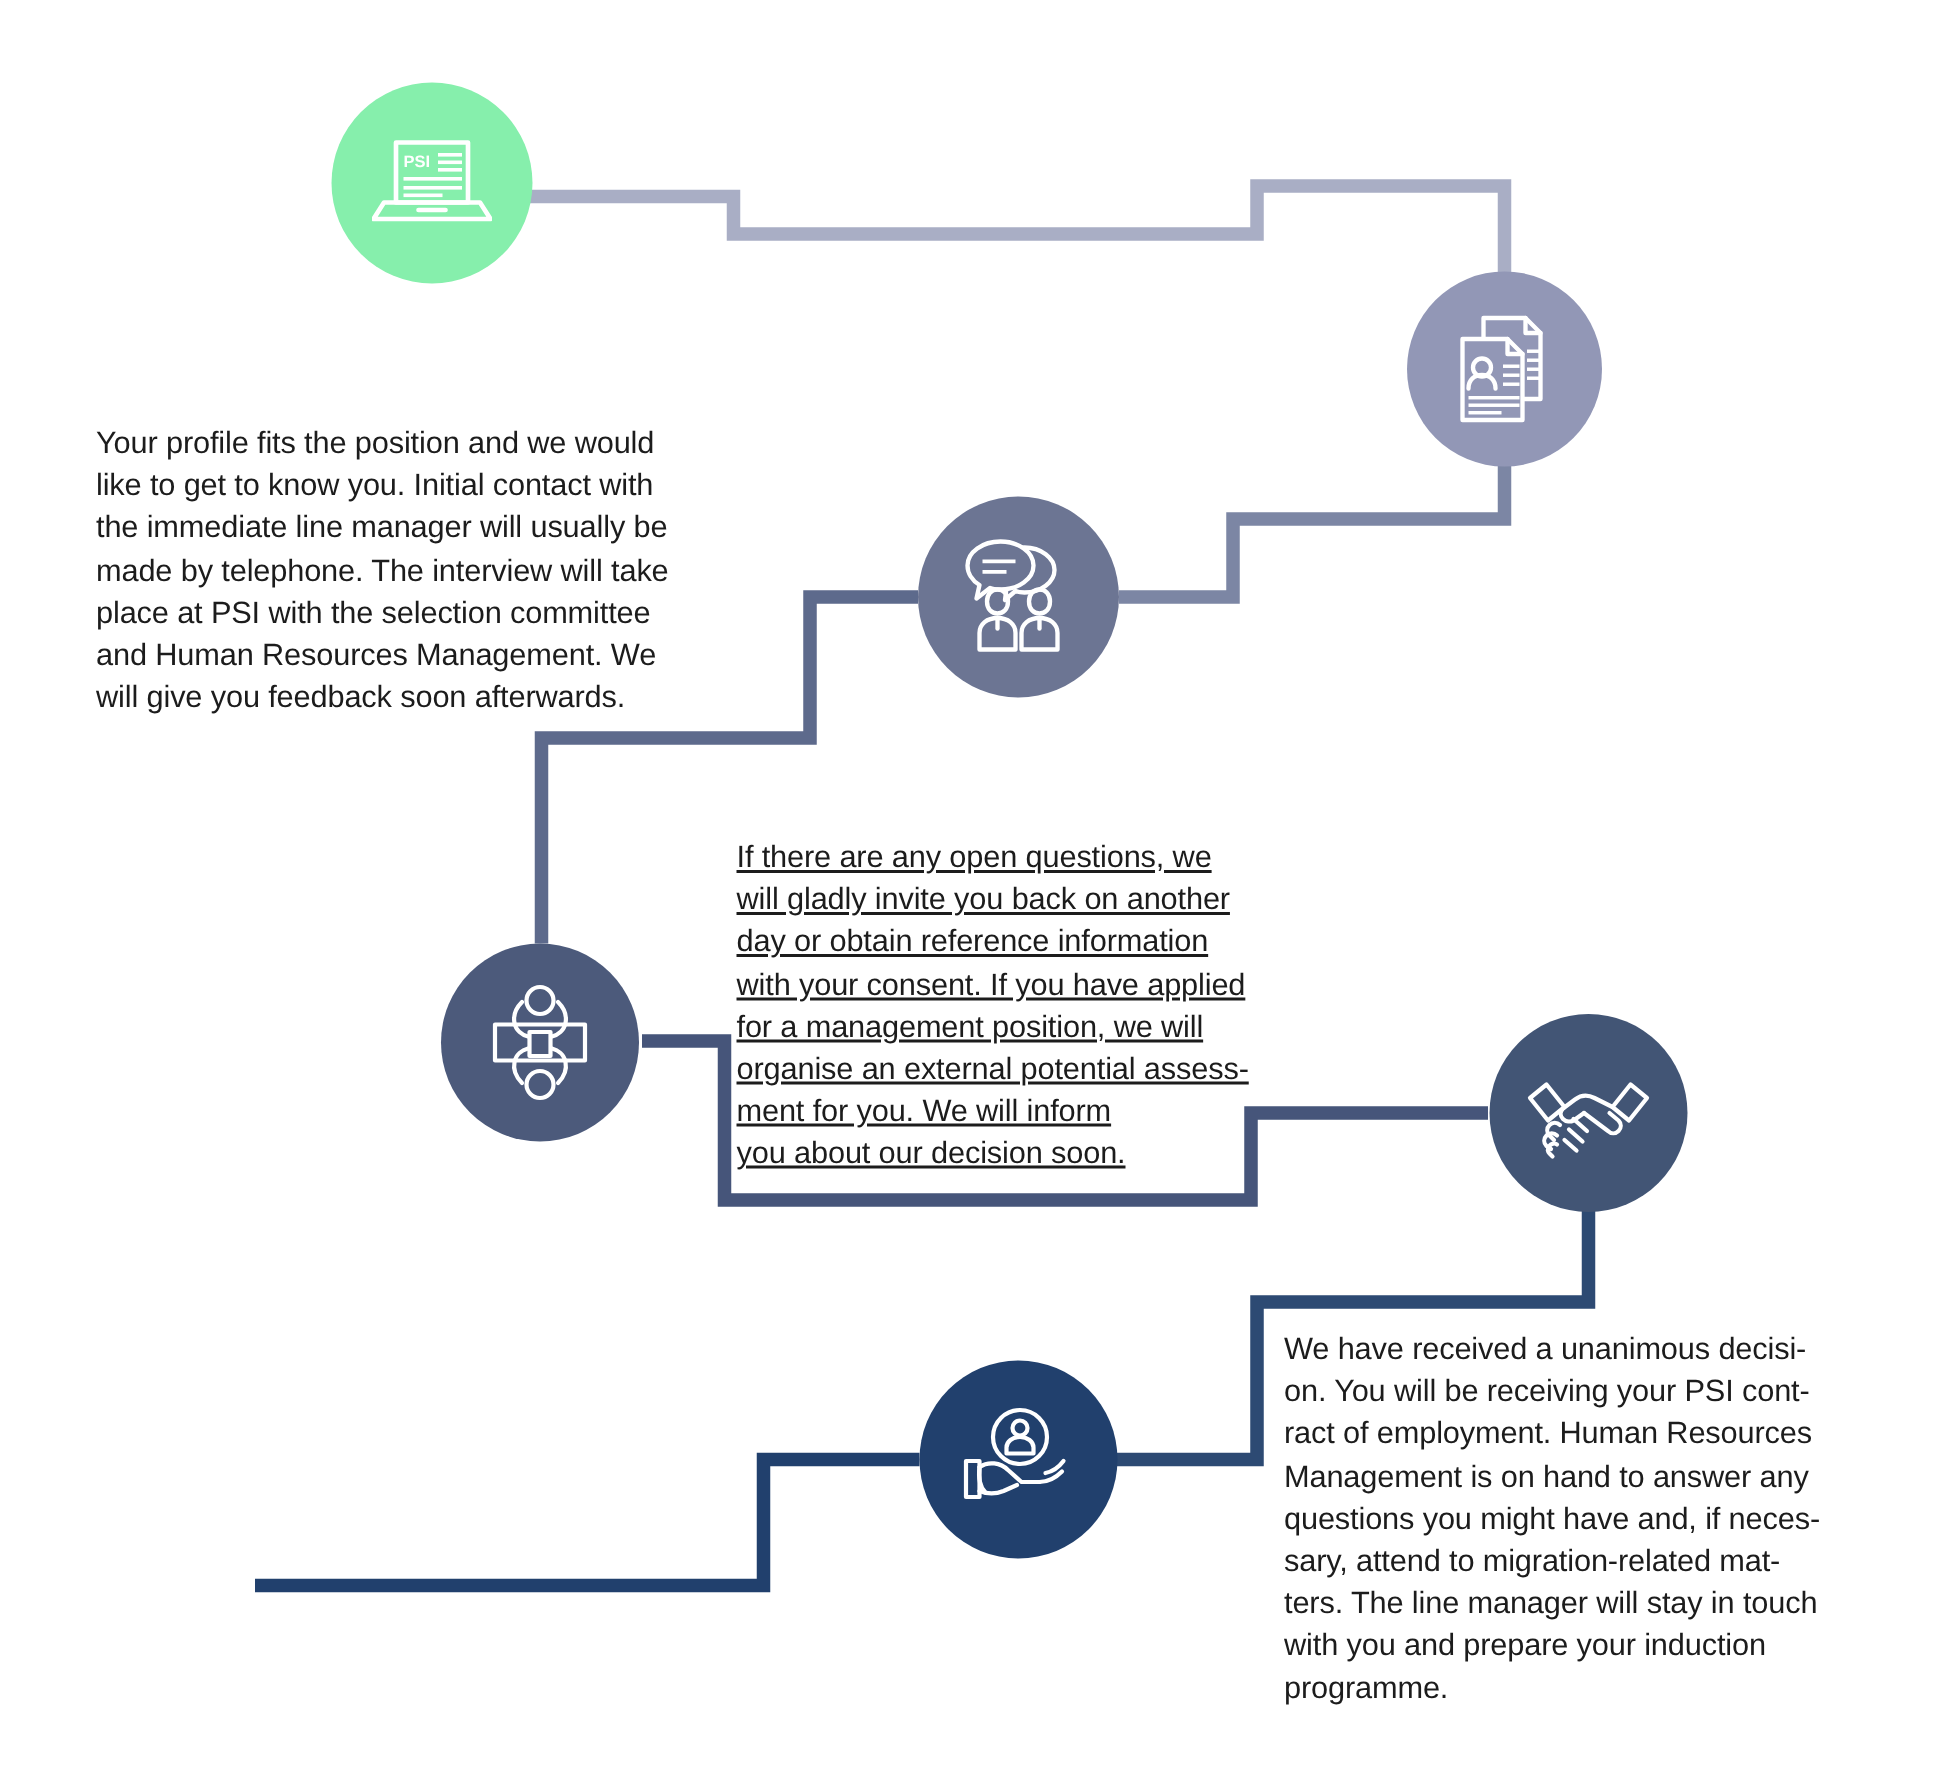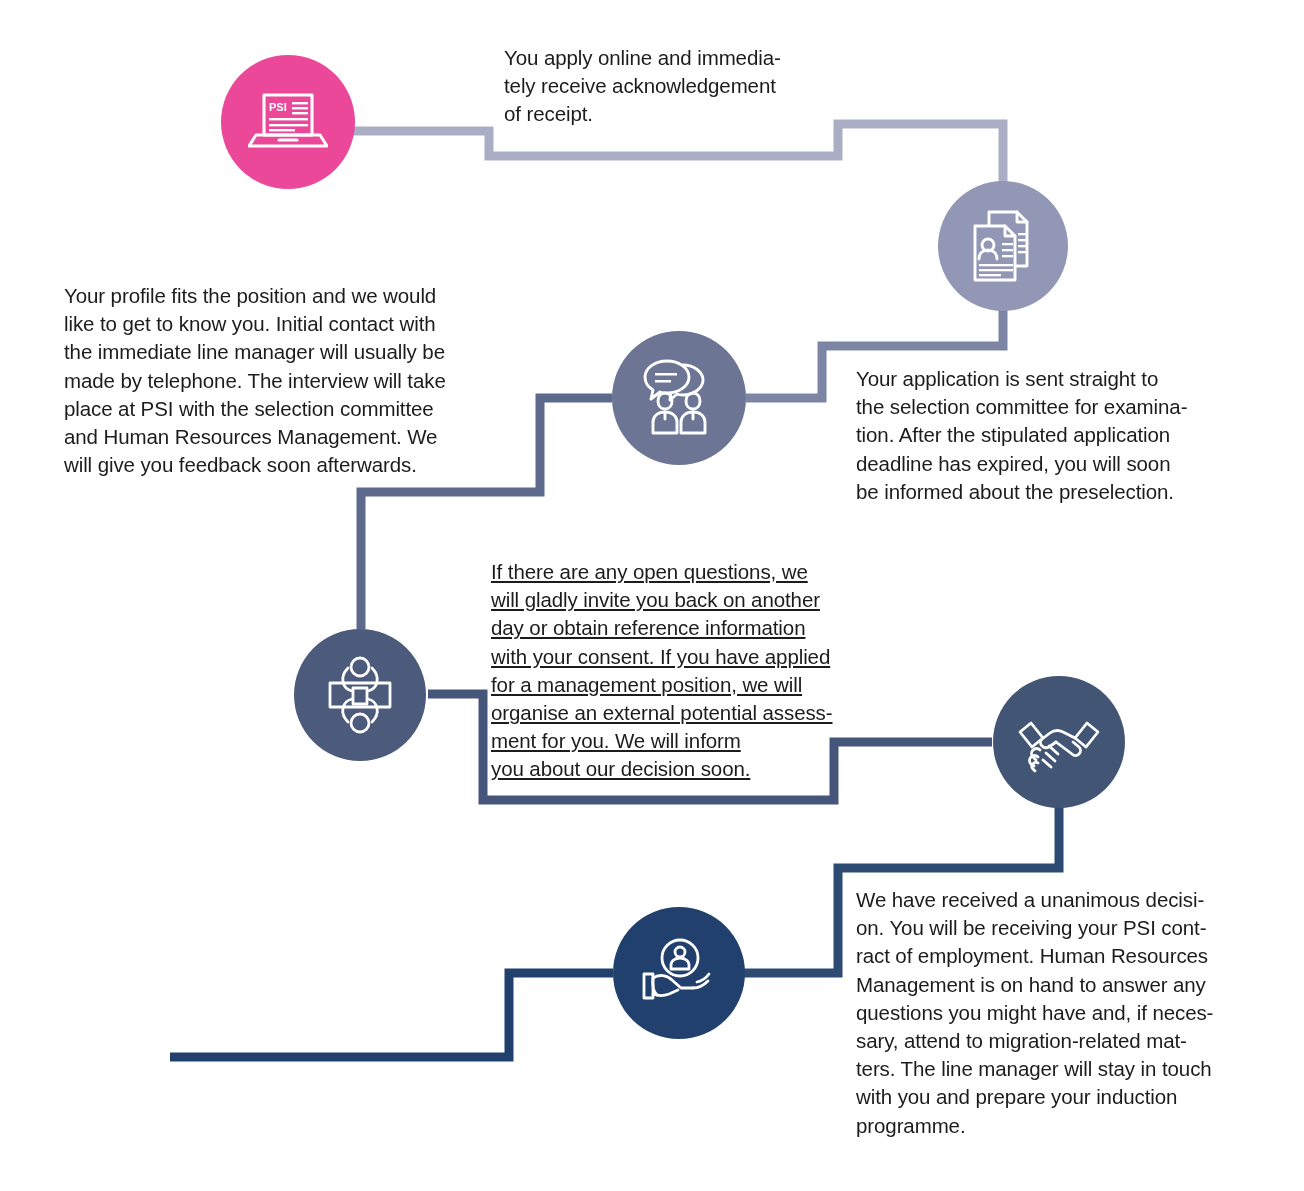--- a/index.html
+++ b/index.html
@@ -58,44 +58,41 @@
 
     <path d="M 612 398 L 540 398 L 540 492 L 361 492 L 361 629" fill="none" stroke="#5d6a8c" stroke-width="9"></path>
 
     <path d="M 428 694 L 483 694 L 483 800 L 834 800 L 834 742 L 992 742" fill="none" stroke="#46557a" stroke-width="9"></path>
 
     <path d="M 1059 807 L 1059 868 L 838 868 L 838 973 L 744 973" fill="none" stroke="#2d4a73" stroke-width="9"></path>
 
     <path d="M 613 973 L 509 973 L 509 1057 L 170 1057" fill="none" stroke="#21406d" stroke-width="9"></path>
   </svg>
 
-  <div class="node" style="left:221px; top:55px; width:134px; height:134px; background:#ec4899;">
+  <div class="node" style="left:221px; top:55px; width:134px; height:134px; background:#86efac;">
     <span>
       <svg width="80" height="74" viewBox="0 0 80 74">
         <g fill="none" stroke="#ffffff" stroke-width="3.1" stroke-linejoin="round" stroke-linecap="round">
           <path d="M16 10 h48 v40 h-48 z"></path>
           <path d="M8 50 h64 l7 11 h-78 z"></path>
           <path d="M31 55 h18"></path>
         </g>
         <g fill="#ffffff">
           <text x="21" y="26" font-family="Liberation Sans, sans-serif" font-size="11" font-weight="bold">PSI</text>
           <rect x="44" y="17" width="16" height="2.4"></rect>
           <rect x="44" y="22" width="16" height="2.4"></rect>
           <rect x="44" y="27" width="16" height="2.4"></rect>
           <rect x="21" y="33" width="39" height="2.4"></rect>
           <rect x="21" y="39" width="39" height="2.4"></rect>
           <rect x="21" y="44" width="26" height="2.4"></rect>
         </g>
       </svg>
     </span>
   </div>
 
-  <div class="caption" style="left:504px; top:44px; width:340px;">You apply online and immedia-
-tely receive acknowledgement
-of receipt.</div>
 
   <div class="node" style="left:938px; top:181px; width:130px; height:130px; background:#9297b6;">
     <span>
       <svg width="74" height="78" viewBox="0 0 74 78">
         <g fill="none" stroke="#ffffff" stroke-width="2.9" stroke-linejoin="round" stroke-linecap="round">
 
           <path d="M23 5 h28 l10 10 v44 h-38 z"></path>
           <path d="M51 5 v10 h10"></path>
 
           <path d="M9 19 h30 l10 10 v44 h-40 z" fill="#9297b6"></path>
@@ -113,25 +110,20 @@
           <rect x="13" y="67" width="22" height="2.3"></rect>
           <rect x="52" y="26" width="9" height="2.3"></rect>
           <rect x="52" y="32" width="9" height="2.3"></rect>
           <rect x="52" y="38" width="9" height="2.3"></rect>
           <rect x="52" y="44" width="9" height="2.3"></rect>
         </g>
       </svg>
     </span>
   </div>
 
-  <div class="caption" style="left:856px; top:365px; width:400px;">Your application is sent straight to
-the selection committee for examina-
-tion. After the stipulated application
-deadline has expired, you will soon
-be informed about the preselection.</div>
 
   <div class="node" style="left:612px; top:331px; width:134px; height:134px; background:#6c7593;">
     <span>
       <svg width="86" height="82" viewBox="0 0 86 82">
         <g fill="none" stroke="#ffffff" stroke-width="2.9" stroke-linejoin="round" stroke-linecap="round">
 
           <path d="M47 8 c11 0 20 7 20 15 c0 8-9 15-20 15 c-2 0-4 0-6-1 l-7 6 l1-8 c-5-3-8-7-8-12 c0-8 9-15 20-15 z" fill="#6c7593"></path>
 
           <path d="M31 4 c12 0 22 7 22 16 c0 9-10 16-22 16 c-3 0-5 0-7-1 l-9 7 l2-9 c-5-3-8-8-8-13 c0-9 10-16 22-16 z" fill="#6c7593"></path>
 

